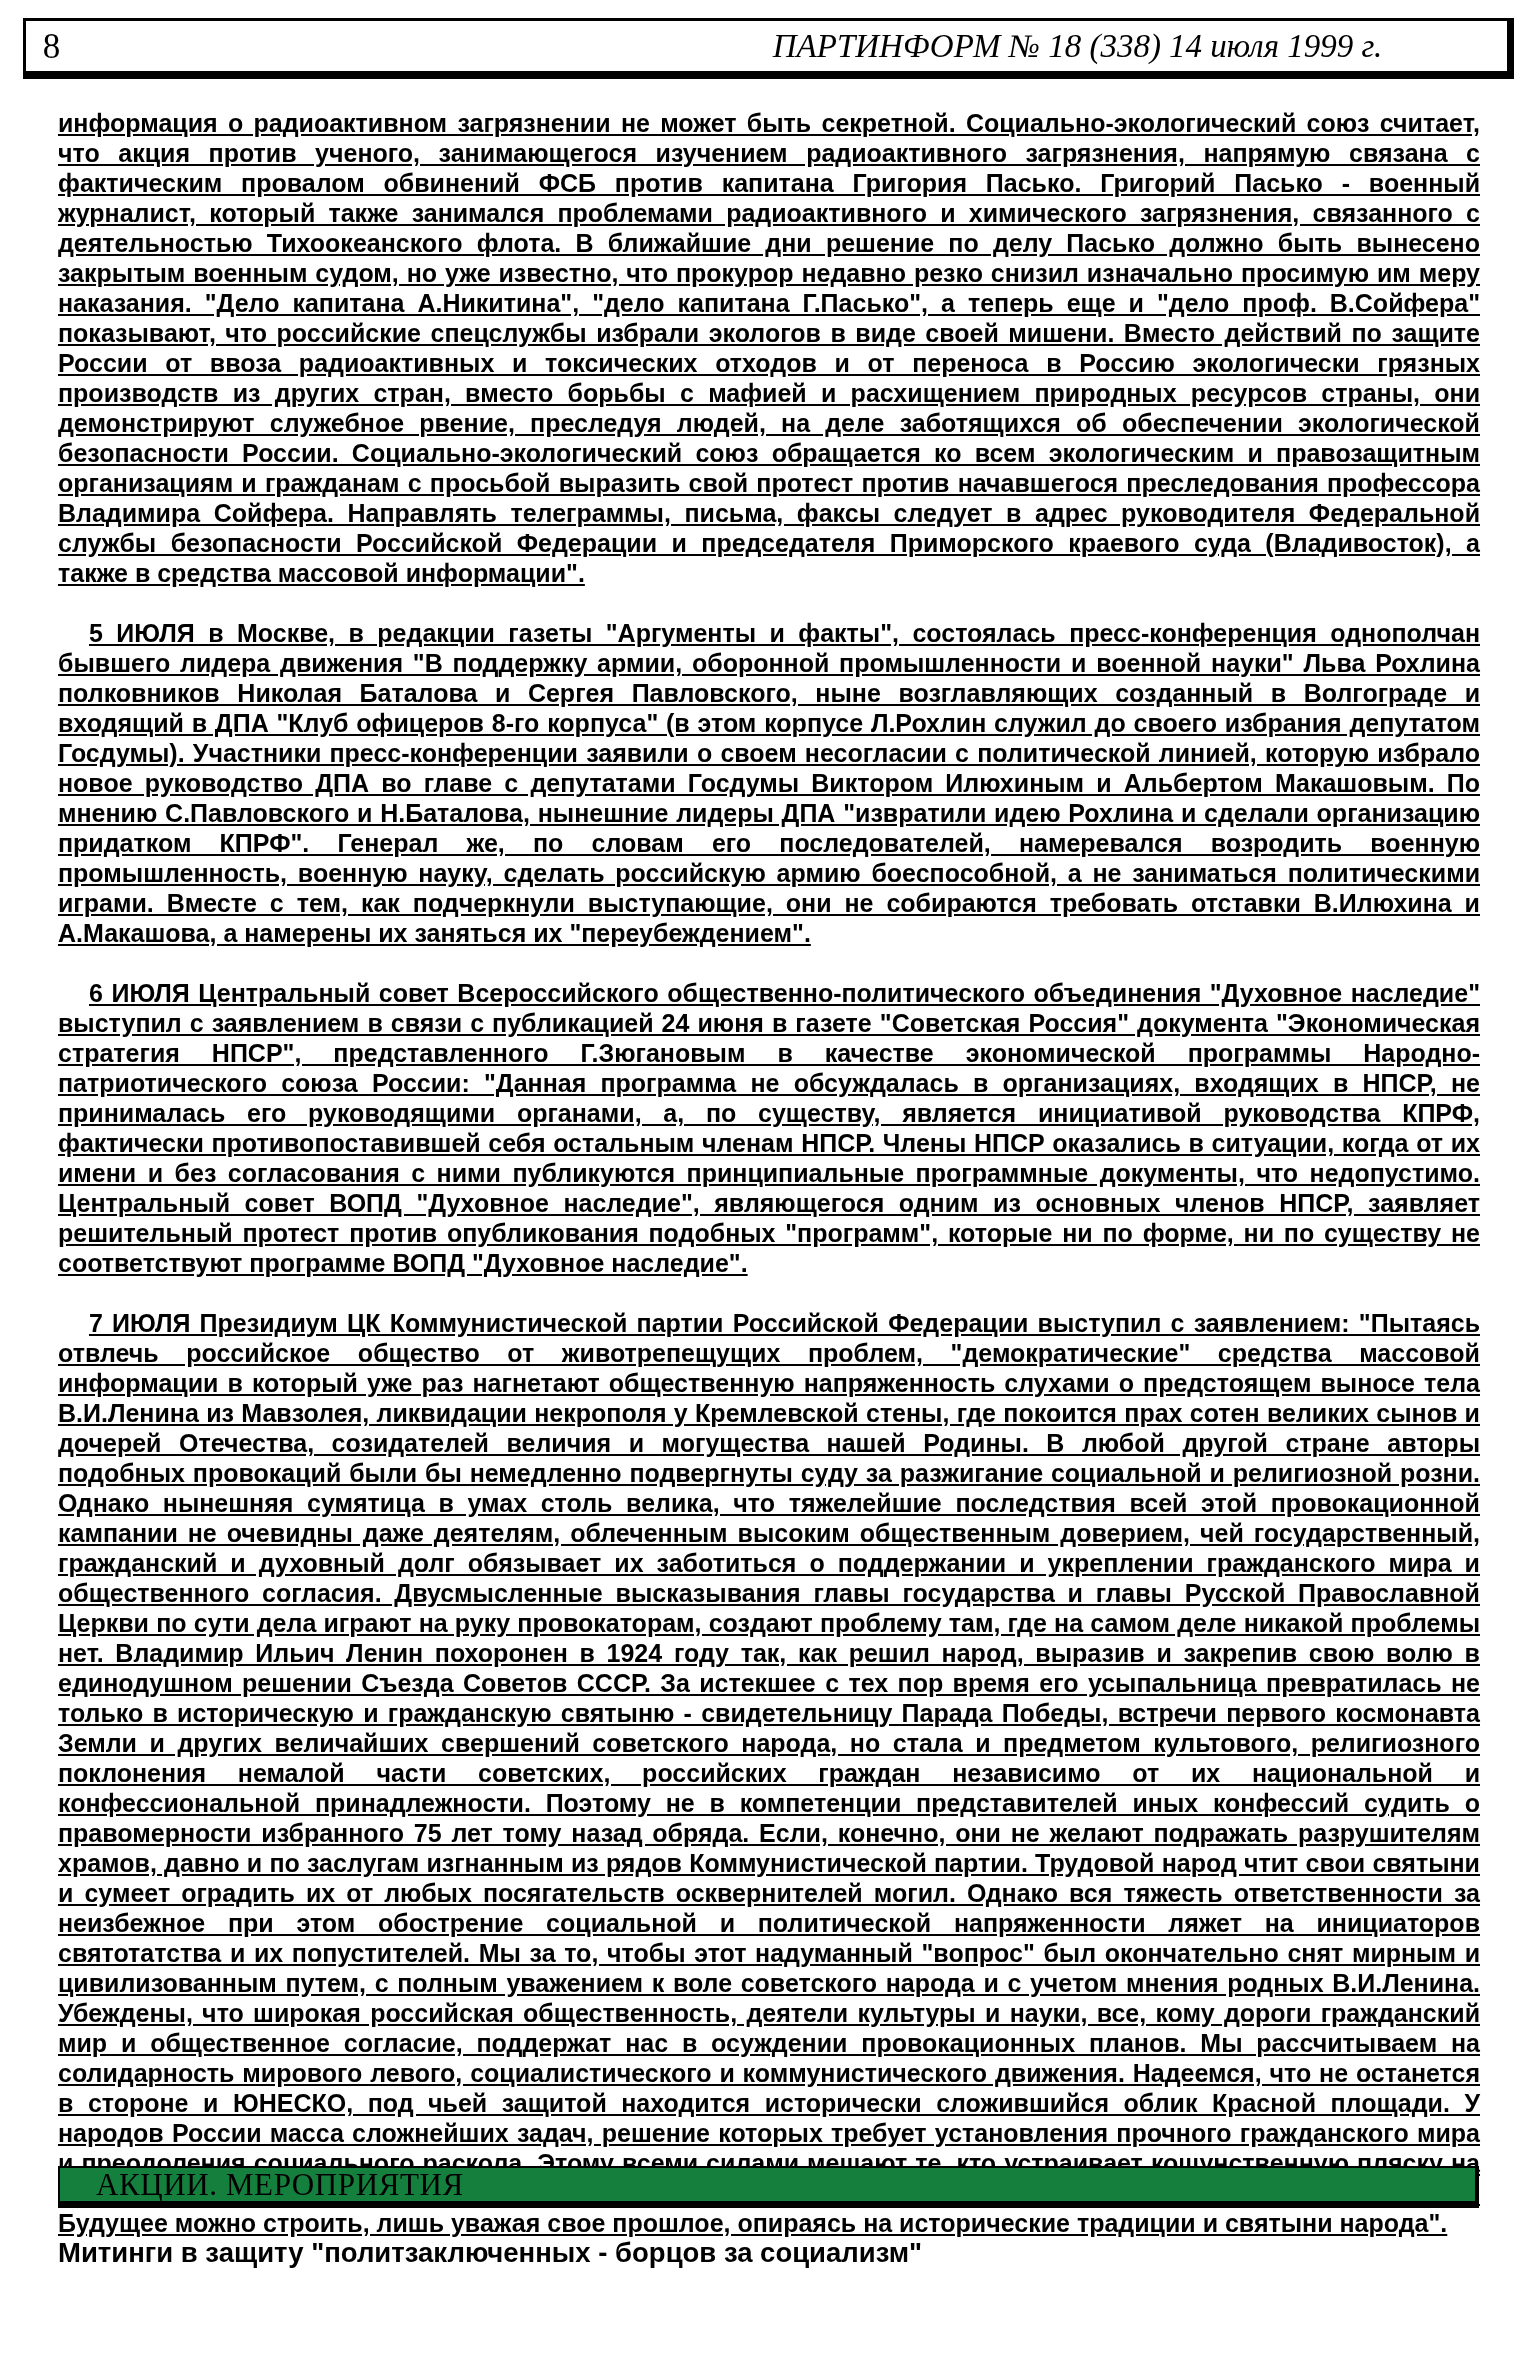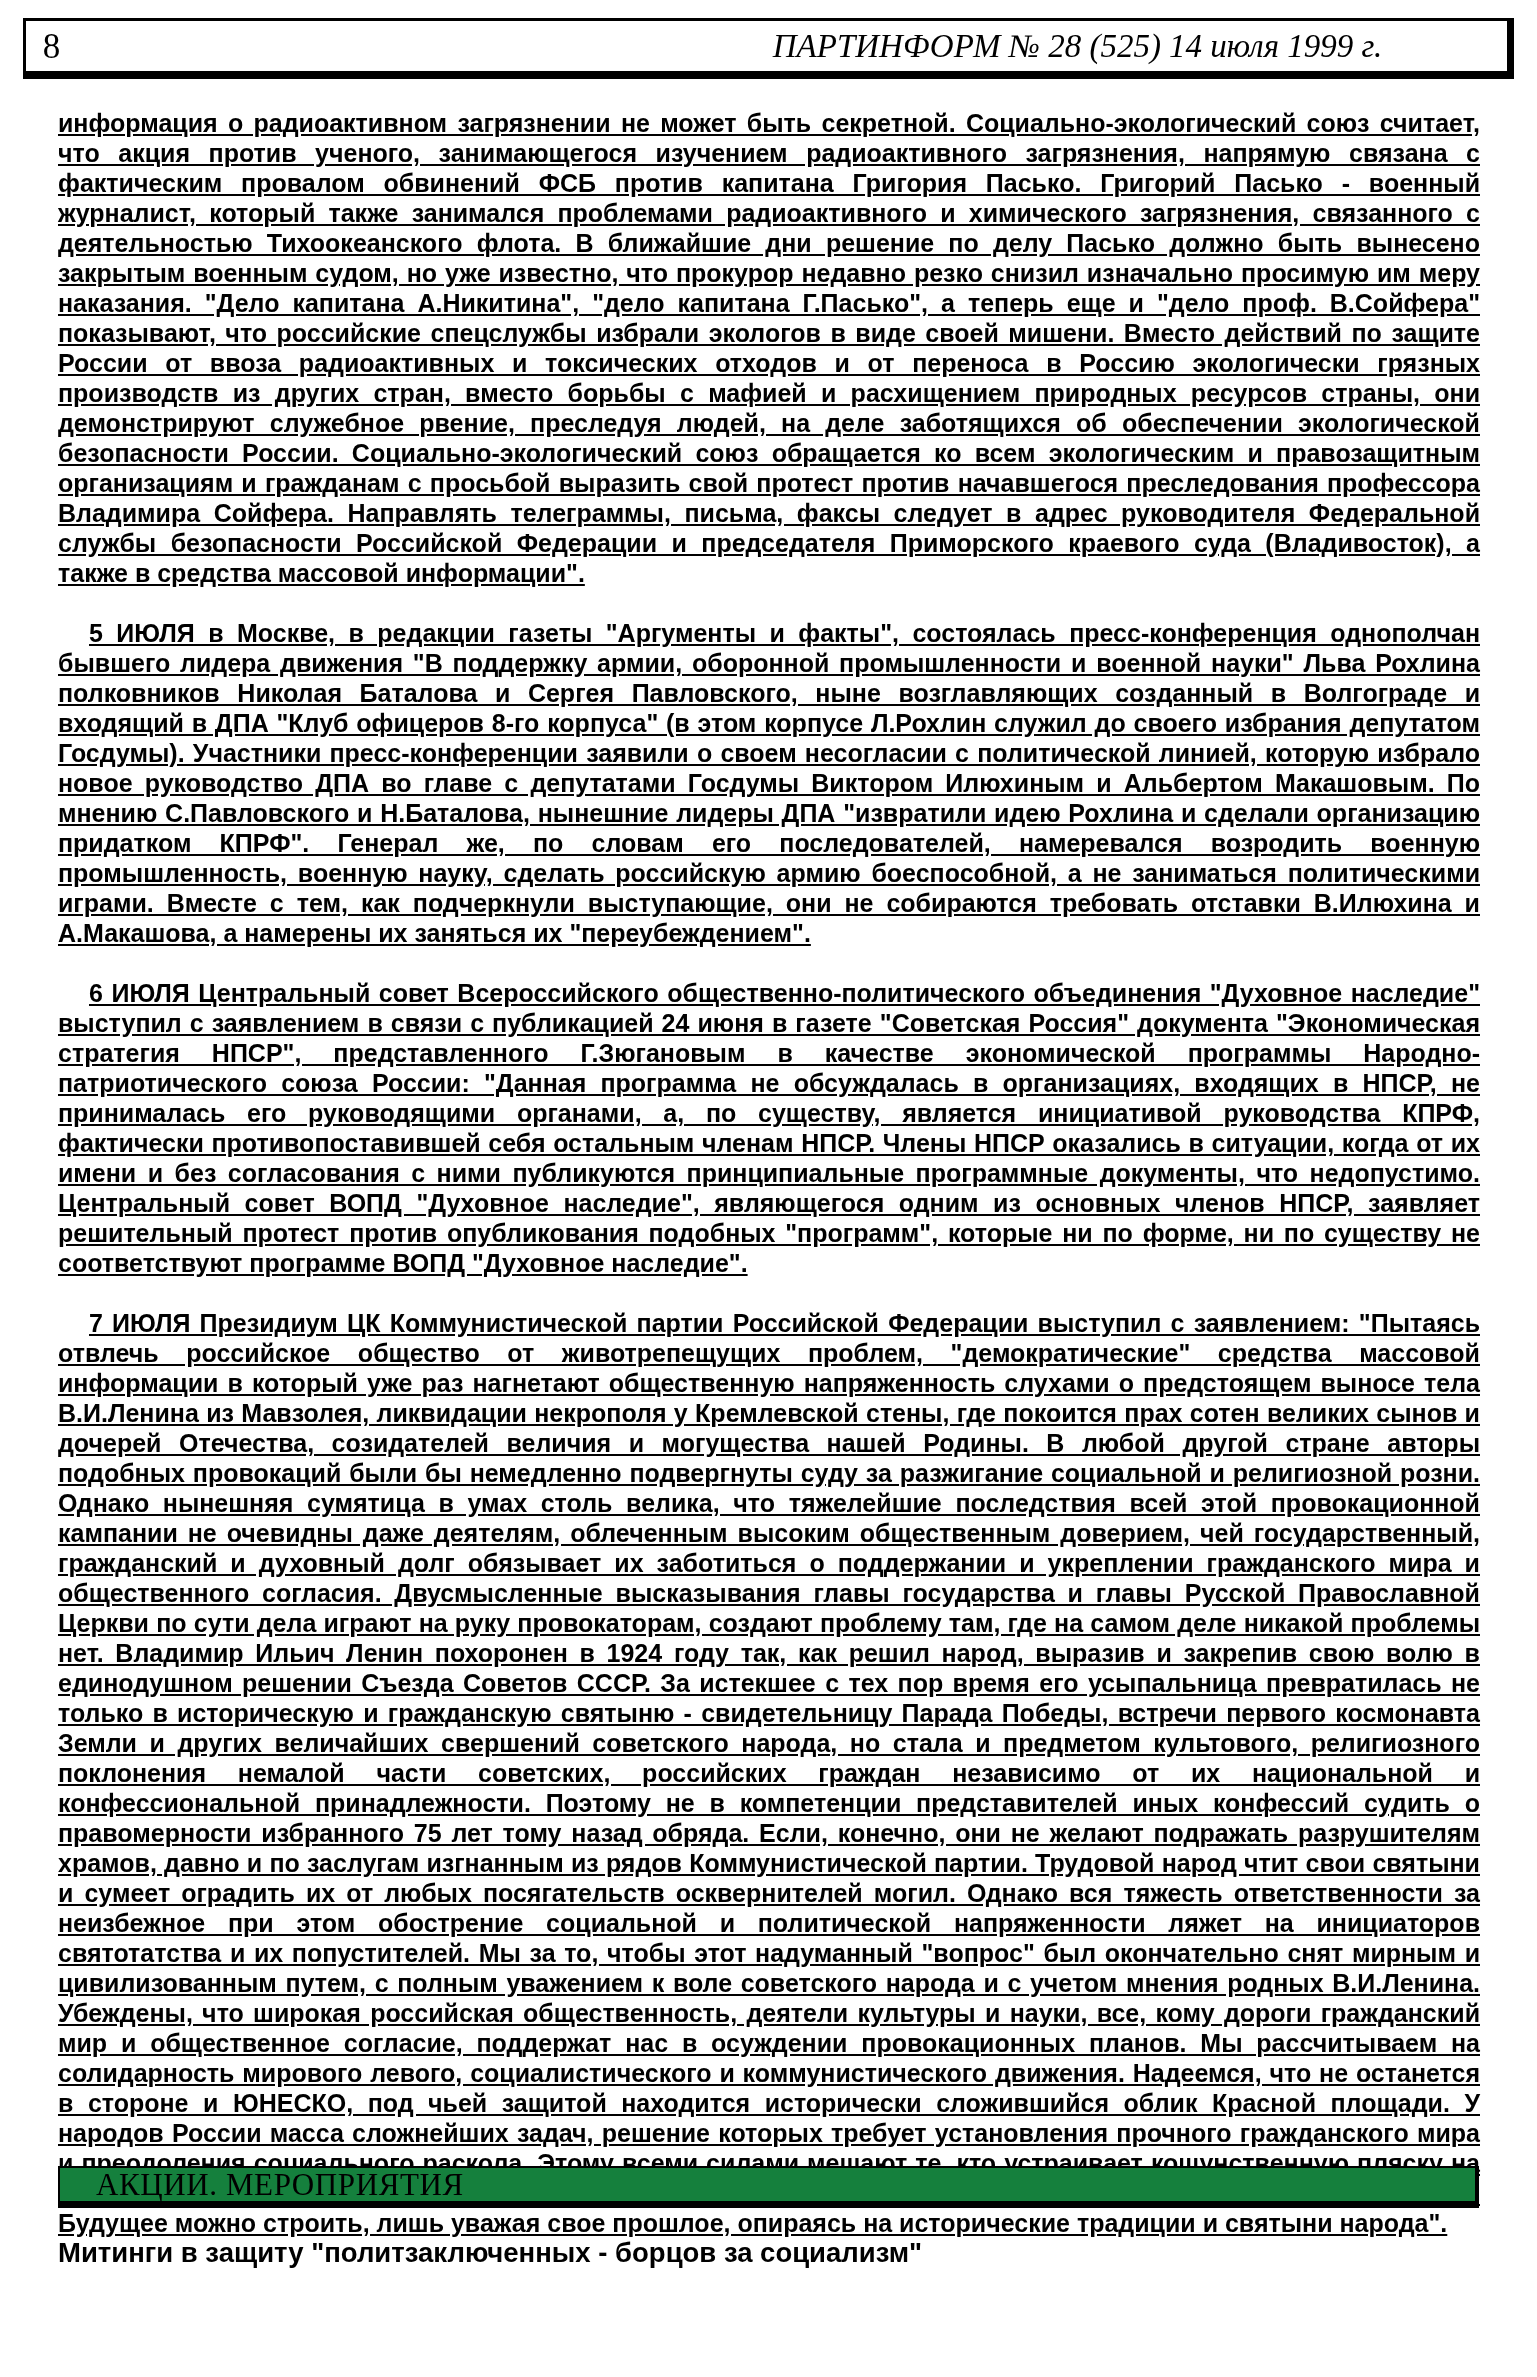--- a/index.html
+++ b/index.html
@@ -75,21 +75,21 @@
     font-size: 27.5px; line-height: 1.15;
   }
 </style>
 </head>
 <body style="background: rgb(255, 255, 255);">
 
 <div class="page">
 
   <header class="masthead">
     <span class="pagenum">8</span>
-    <span class="mast-title">ПАРТИНФОРМ № 28 (525) 14 июля 1999 г.</span>
+    <span class="mast-title">ПАРТИНФОРМ № 18 (338) 14 июля 1999 г.</span>
   </header>
 
   <main class="body-text">
     <p class="para no-indent">информация о радиоактивном загрязнении не может быть секретной. Социально-экологический союз считает, что акция против ученого, занимающегося изучением радиоактивного загрязнения, напрямую связана с фактическим провалом обвинений ФСБ против капитана Григория Пасько. Григорий Пасько - военный журналист, который также занимался проблемами радиоактивного и химического загрязнения, связанного с деятельностью Тихоокеанского флота. В ближайшие дни решение по делу Пасько должно быть вынесено закрытым военным судом, но уже известно, что прокурор недавно резко снизил изначально просимую им меру наказания. "Дело капитана А.Никитина", "дело капитана Г.Пасько", а теперь еще и "дело проф. В.Сойфера" показывают, что российские спецслужбы избрали экологов в виде своей мишени. Вместо действий по защите России от ввоза радиоактивных и токсических отходов и от переноса в Россию экологически грязных производств из других стран, вместо борьбы с мафией и расхищением природных ресурсов страны, они демонстрируют служебное рвение, преследуя людей, на деле заботящихся об обеспечении экологической безопасности России. Социально-экологический союз обращается ко всем экологическим и правозащитным организациям и гражданам с просьбой выразить свой протест против начавшегося преследования профессора Владимира Сойфера. Направлять телеграммы, письма, факсы следует в адрес руководителя Федеральной службы безопасности Российской Федерации и председателя Приморского краевого суда (Владивосток), а также в средства массовой информации".</p>
     <p class="para">5 ИЮЛЯ в Москве, в редакции газеты "Аргументы и факты", состоялась пресс-конференция однополчан бывшего лидера движения "В поддержку армии, оборонной промышленности и военной науки" Льва Рохлина полковников Николая Баталова и Сергея Павловского, ныне возглавляющих созданный в Волгограде и входящий в ДПА "Клуб офицеров 8-го корпуса" (в этом корпусе Л.Рохлин служил до своего избрания депутатом Госдумы). Участники пресс-конференции заявили о своем несогласии с политической линией, которую избрало новое руководство ДПА во главе с депутатами Госдумы Виктором Илюхиным и Альбертом Макашовым. По мнению С.Павловского и Н.Баталова, нынешние лидеры ДПА "извратили идею Рохлина и сделали организацию придатком КПРФ". Генерал же, по словам его последователей, намеревался возродить военную промышленность, военную науку, сделать российскую армию боеспособной, а не заниматься политическими играми. Вместе с тем, как подчеркнули выступающие, они не собираются требовать отставки В.Илюхина и А.Макашова, а намерены их заняться их "переубеждением".</p>
     <p class="para">6 ИЮЛЯ Центральный совет Всероссийского общественно-политического объединения "Духовное наследие" выступил с заявлением в связи с публикацией 24 июня в газете "Советская Россия" документа "Экономическая стратегия НПСР", представленного Г.Зюгановым в качестве экономической программы Народно-патриотического союза России: "Данная программа не обсуждалась в организациях, входящих в НПСР, не принималась его руководящими органами, а, по существу, является инициативой руководства КПРФ, фактически противопоставившей себя остальным членам НПСР. Члены НПСР оказались в ситуации, когда от их имени и без согласования с ними публикуются принципиальные программные документы, что недопустимо. Центральный совет ВОПД "Духовное наследие", являющегося одним из основных членов НПСР, заявляет решительный протест против опубликования подобных "программ", которые ни по форме, ни по существу не соответствуют программе ВОПД "Духовное наследие".</p>
     <p class="para">7 ИЮЛЯ Президиум ЦК Коммунистической партии Российской Федерации выступил с заявлением: "Пытаясь отвлечь российское общество от животрепещущих проблем, "демократические" средства массовой информации в который уже раз нагнетают общественную напряженность слухами о предстоящем выносе тела В.И.Ленина из Мавзолея, ликвидации некрополя у Кремлевской стены, где покоится прах сотен великих сынов и дочерей Отечества, созидателей величия и могущества нашей Родины. В любой другой стране авторы подобных провокаций были бы немедленно подвергнуты суду за разжигание социальной и религиозной розни. Однако нынешняя сумятица в умах столь велика, что тяжелейшие последствия всей этой провокационной кампании не очевидны даже деятелям, облеченным высоким общественным доверием, чей государственный, гражданский и духовный долг обязывает их заботиться о поддержании и укреплении гражданского мира и общественного согласия. Двусмысленные высказывания главы государства и главы Русской Православной Церкви по сути дела играют на руку провокаторам, создают проблему там, где на самом деле никакой проблемы нет. Владимир Ильич Ленин похоронен в 1924 году так, как решил народ, выразив и закрепив свою волю в единодушном решении Съезда Советов СССР. За истекшее с тех пор время его усыпальница превратилась не только в историческую и гражданскую святыню - свидетельницу Парада Победы, встречи первого космонавта Земли и других величайших свершений советского народа, но стала и предметом культового, религиозного поклонения немалой части советских, российских граждан независимо от их национальной и конфессиональной принадлежности. Поэтому не в компетенции представителей иных конфессий судить о правомерности избранного 75 лет тому назад обряда. Если, конечно, они не желают подражать разрушителям храмов, давно и по заслугам изгнанным из рядов Коммунистической партии. Трудовой народ чтит свои святыни и сумеет оградить их от любых посягательств осквернителей могил. Однако вся тяжесть ответственности за неизбежное при этом обострение социальной и политической напряженности ляжет на инициаторов святотатства и их попустителей. Мы за то, чтобы этот надуманный "вопрос" был окончательно снят мирным и цивилизованным путем, с полным уважением к воле советского народа и с учетом мнения родных В.И.Ленина. Убеждены, что широкая российская общественность, деятели культуры и науки, все, кому дороги гражданский мир и общественное согласие, поддержат нас в осуждении провокационных планов. Мы рассчитываем на солидарность мирового левого, социалистического и коммунистического движения. Надеемся, что не останется в стороне и ЮНЕСКО, под чьей защитой находится исторически сложившийся облик Красной площади. У народов России масса сложнейших задач, решение которых требует установления прочного гражданского мира и преодоления социального раскола. Этому всеми силами мешают те, кто устраивает кощунственную пляску на отеческих гробах, пытается переписать историю. Но общество, лишенное истории, не имеет перспективы. Будущее можно строить, лишь уважая свое прошлое, опираясь на исторические традиции и святыни народа".</p>
   </main>
 
   <div class="section-bar" style="background: #15803d;">

